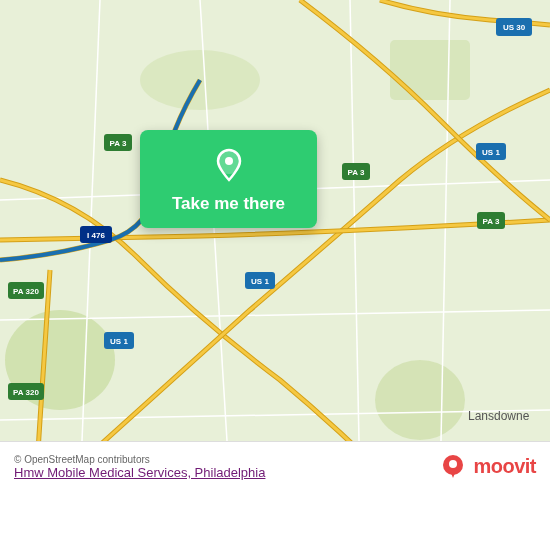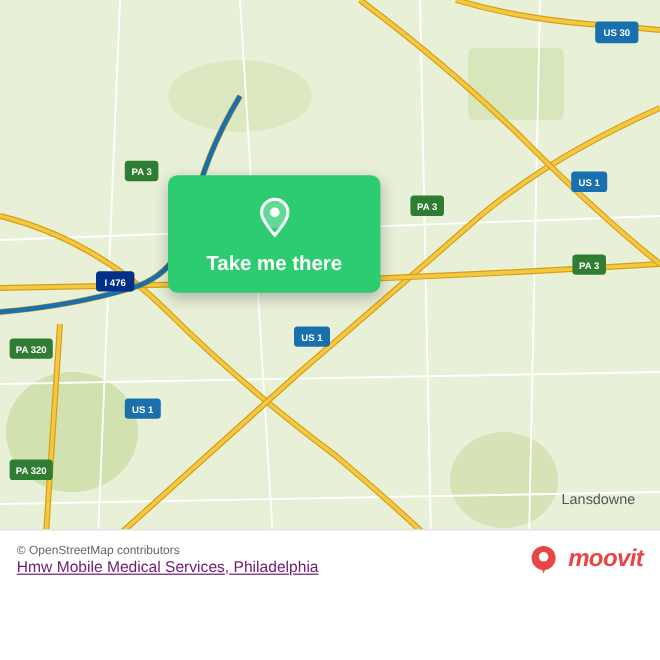--- a/index.html
+++ b/index.html
@@ -66,38 +66,36 @@
     .moovit-icon {
       width: 28px;
       height: 28px;
     }
 
     #moovit-text {
       font-size: 20px;
       font-weight: bold;
       color: #e84545;
       letter-spacing: -0.5px;
-      font-style: italic;
     }
 
     
     #cta-card {
       position: absolute;
       top: 130px;
       left: 140px;
       width: 177px;
       background: #2ecc71;
       border-radius: 8px;
       padding: 16px 20px 14px;
       z-index: 10;
       display: flex;
       flex-direction: column;
       align-items: center;
       box-shadow: 0 4px 12px rgba(0,0,0,0.25);
-      margin-top: 16px;
     }
 
     #location-pin-icon {
       width: 38px;
       height: 38px;
       margin-bottom: 10px;
     }
 
     #cta-label {
       font-size: 17px;

